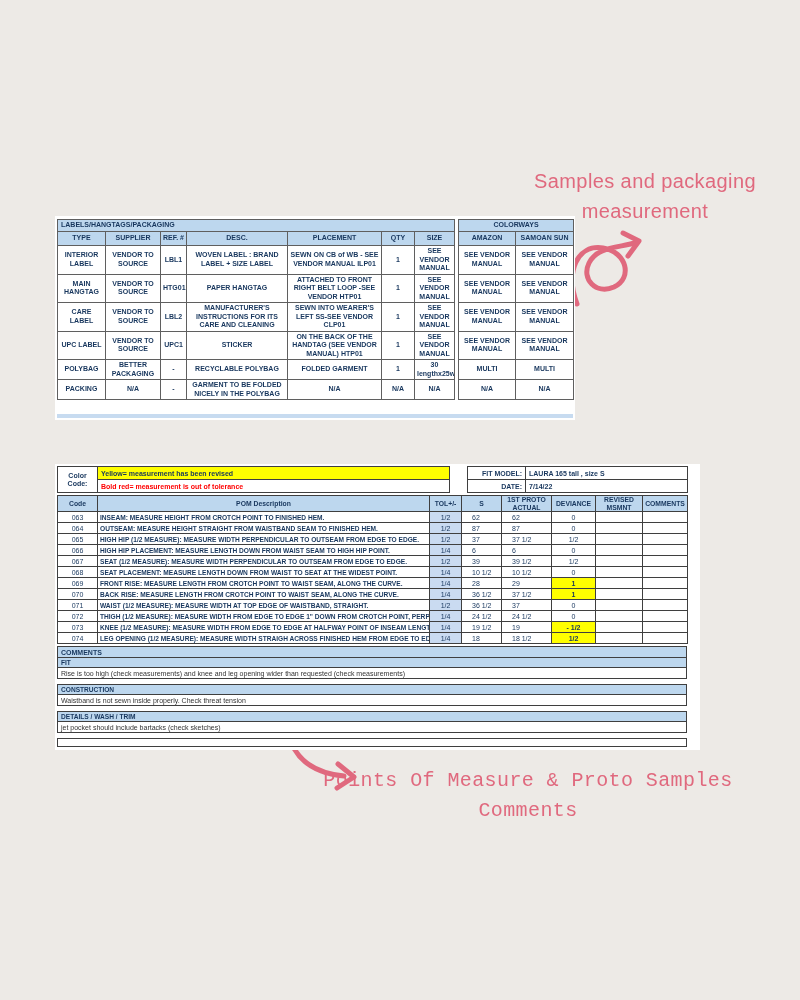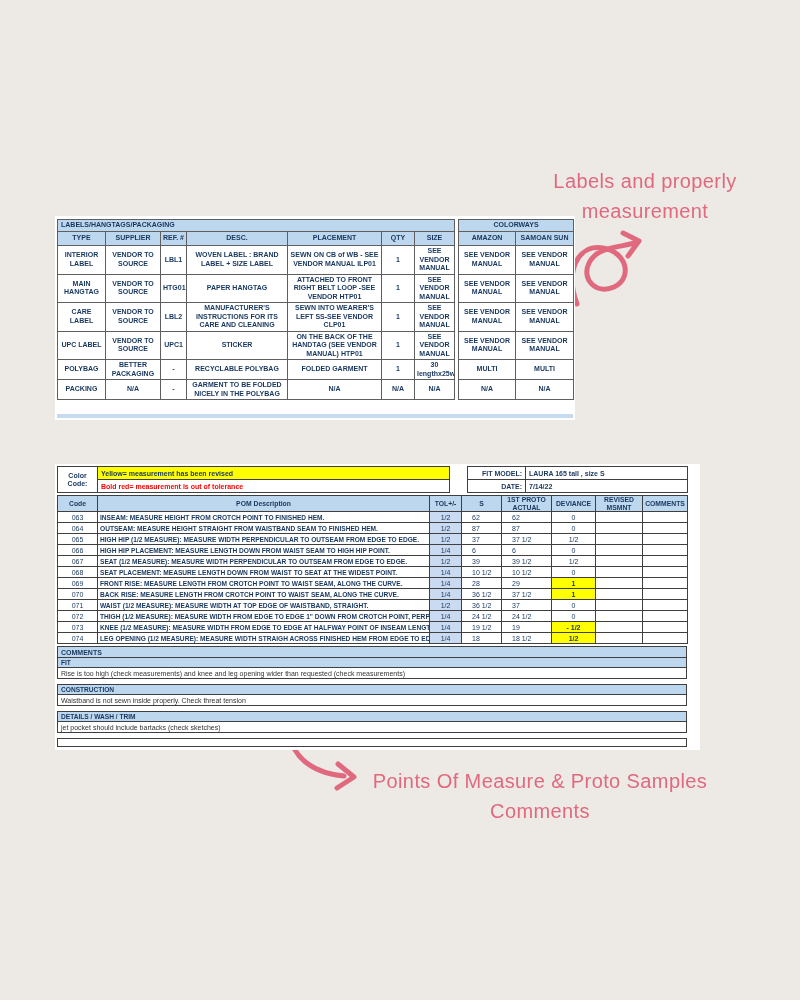--- a/index.html
+++ b/index.html
@@ -12,21 +12,21 @@
   }
   .annotation {
     position:absolute;
     color:var(--accent,#e0697e);
     font-size:20px;
     line-height:30px;
     text-align:center;
     letter-spacing:.4px;
   }
   #note-labels { left:505px; top:166px; width:280px; }
-  #note-pom   { left:300px; top:766px; width:480px; }
+  #note-pom   { left:288px; top:766px; width:480px;font-family:Liberation Mono, monospace; }
   #arrow-layer { position:absolute; left:0; top:0; width:800px; height:1000px; pointer-events:none; }
 
   .card { position:absolute; background:#fff; }
   #card-labels { left:55px; top:216px; width:520px; height:204px; }
   #card-pom    { left:55px; top:464px; width:645px; height:286px; }
 
   table { border-collapse:collapse; table-layout:fixed; color:var(--navy,#17365d); }
   td, th { overflow:hidden; }
 
   
@@ -77,21 +77,21 @@
       <polyline points="623,233 639,241 628,256"></polyline>
     </g>
     <g>
       <path d="M 288 732 C 294 760 314 773 344 776"></path>
       <polyline points="338,764 354,777 337,788"></polyline>
     </g>
   </g>
 </svg>
 
 <div class="annotation" id="note-labels">
-  <div>Labels and properly</div>
+  <div>Samples and packaging</div>
   <div>measurement</div>
 </div>
 
 <div class="card" id="card-labels">
   <table id="labels-table">
     <colgroup>
       <col style="width:48px">
         <col style="width:55px">
         <col style="width:26px">
         <col style="width:101px">

